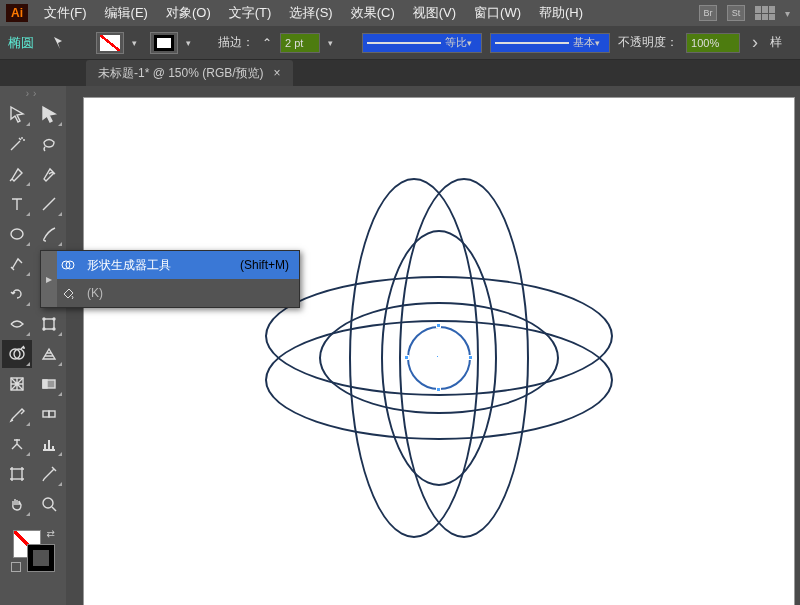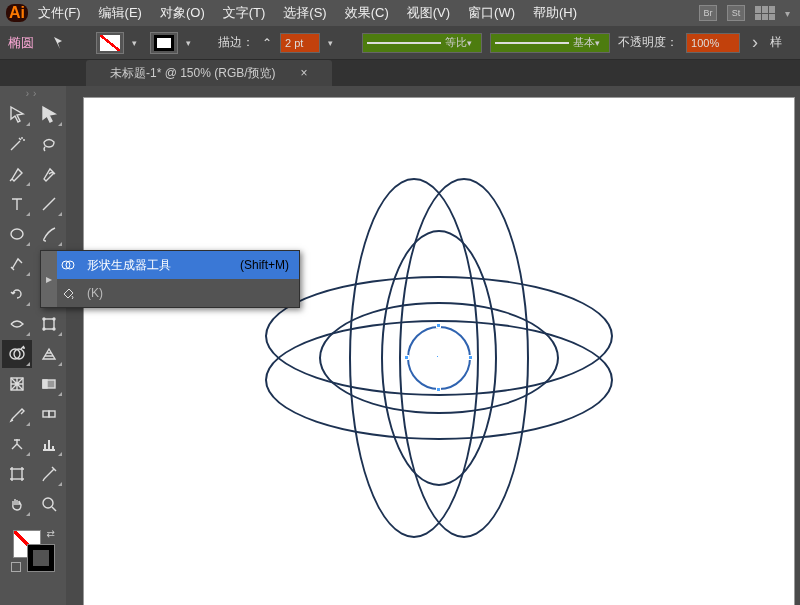--- a/index.html
+++ b/index.html
@@ -1,44 +1,44 @@
 <!DOCTYPE html>
 <html><head>
 <meta charset="utf-8">
 <style>
   *{box-sizing:border-box;margin:0;padding:0;font-family:"Microsoft YaHei",Arial,sans-serif;user-select:none}
   body{width:800px;height:605px;background:#2b2b2b;overflow:hidden;font-size:12px;color:#ccc;position:relative}
 
   
   .menubar{height:26px;background:#535353;display:flex;align-items:center;padding-left:6px;gap:2px}
-  .ai-logo{width:22px;height:18px;background:#2e0a03;color:#ff7a00;font-weight:bold;font-size:16px;display:flex;align-items:center;justify-content:center;border-radius:8px;margin-right:0}
+  .ai-logo{width:22px;height:18px;background:#2e0a03;color:#ff7a00;font-weight:bold;font-size:12px;display:flex;align-items:center;justify-content:center;border-radius:0;margin-right:6px}
   .menu-item{padding:4px 8px;font-size:13px;color:#eee;cursor:default}
   .menu-right{margin-left:auto;display:flex;align-items:center;gap:10px;padding-right:10px}
   .mr-box{width:18px;height:16px;background:#6a6a6a;border:1px solid #888;font-size:9px;color:#ccc;display:flex;align-items:center;justify-content:center}
   .mr-grid{width:20px;height:14px;display:grid;grid-template-columns:repeat(3,1fr);gap:1px}
   .mr-grid span{background:#9a9a9a}
   .chev{color:#aaa;font-size:10px}
 
   
   .optbar{height:34px;background:#434343;display:flex;align-items:center;padding:0 8px;gap:8px;border-bottom:1px solid #2b2b2b}
-  .tool-name{font-size:13px;color:#f9a8d4;min-width:34px}
+  .tool-name{font-size:13px;color:#5eead4;min-width:34px}
   .swatch{width:28px;height:22px;border:1px solid #777;display:flex;align-items:center;justify-content:center;background:#555}
   .fill-none{width:20px;height:16px;background:#fff;position:relative}
   .fill-none::after{content:"";position:absolute;left:0;top:0;right:0;bottom:0;background:linear-gradient(to top right,transparent 45%,red 45%,red 55%,transparent 55%)}
   .stroke-black{width:20px;height:16px;border:3px solid #000;background:#fff}
   .drop{width:10px;color:#ccc;font-size:9px}
   .opt-label{font-size:12px;color:#ddd}
-  .num-field{width:40px;height:20px;background:#c2410c;border:1px solid #666;color:#ddd;font-size:11px;padding:0 4px;display:flex;align-items:center}
-  .profile-sel{width:120px;height:20px;background:#4d7c0f;border:1px solid #666;display:flex;align-items:center;justify-content:space-between;padding:0 4px;font-size:11px}
+  .num-field{width:40px;height:20px;background:#4d7c0f;border:1px solid #666;color:#ddd;font-size:11px;padding:0 4px;display:flex;align-items:center}
+  .profile-sel{width:120px;height:20px;background:#1d4ed8;border:1px solid #666;display:flex;align-items:center;justify-content:space-between;padding:0 4px;font-size:11px}
   .profile-line{flex:1;height:0;border-top:2px solid #ddd;margin-right:4px}
   .more-chev{color:#ccc;font-size:18px;padding:0 4px}
 
   
   .tabrow{height:26px;background:#323232;display:flex;align-items:flex-end;padding-left:86px}
-  .doctab{height:26px;background:#434343;display:flex;align-items:center;padding:0 24px;gap:25px;border-top-left-radius:3px;border-top-right-radius:3px}
+  .doctab{height:26px;background:#434343;display:flex;align-items:center;padding:0 12px;gap:10px;border-top-left-radius:3px;border-top-right-radius:3px}
   .doctab .close{font-size:12px;color:#ccc}
 
   
   .workrow{position:absolute;top:86px;left:0;right:0;bottom:0;display:flex}
 
   .tool-col{width:66px;background:#535353;display:flex;flex-direction:column;align-items:center;padding-top:4px;gap:4px;position:relative}
   .tool-col .t-handle{width:40px;height:6px;display:flex;align-items:center;justify-content:center;color:#888;font-size:10px;letter-spacing:4px}
   .tool-grid{display:grid;grid-template-columns:30px 30px;grid-auto-rows:28px;gap:2px}
   .tbtn{width:30px;height:28px;display:flex;align-items:center;justify-content:center;color:#ddd;position:relative}
   .tbtn svg{stroke:#ddd;fill:none;stroke-width:1.4}

